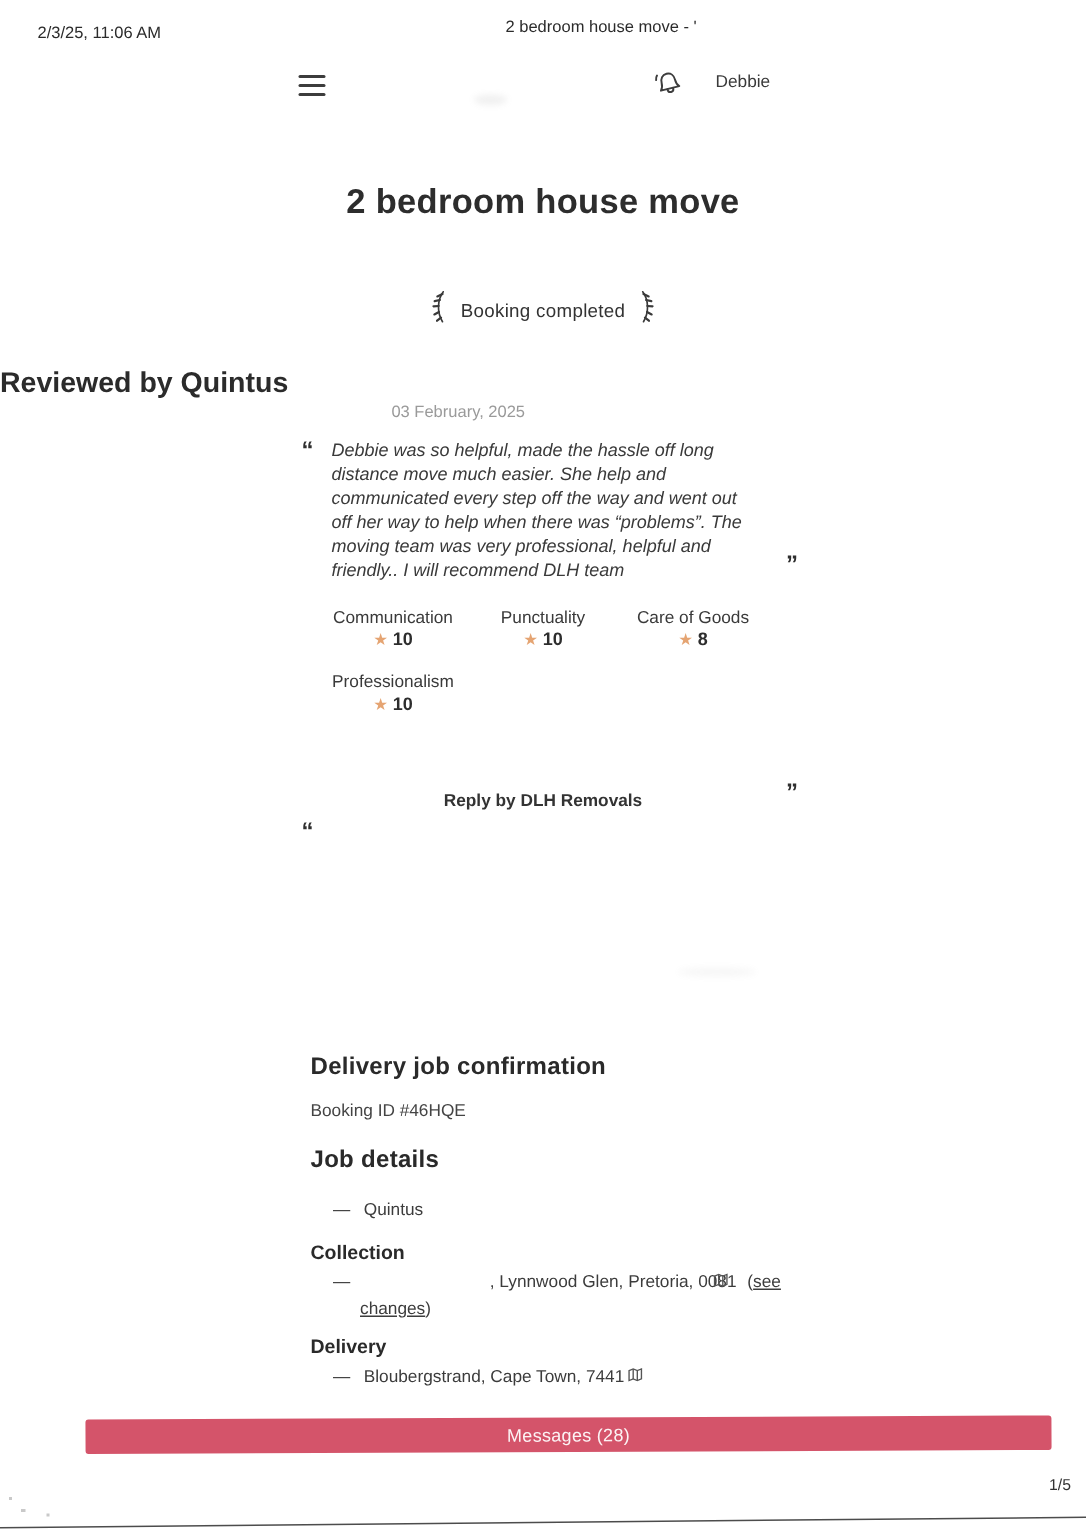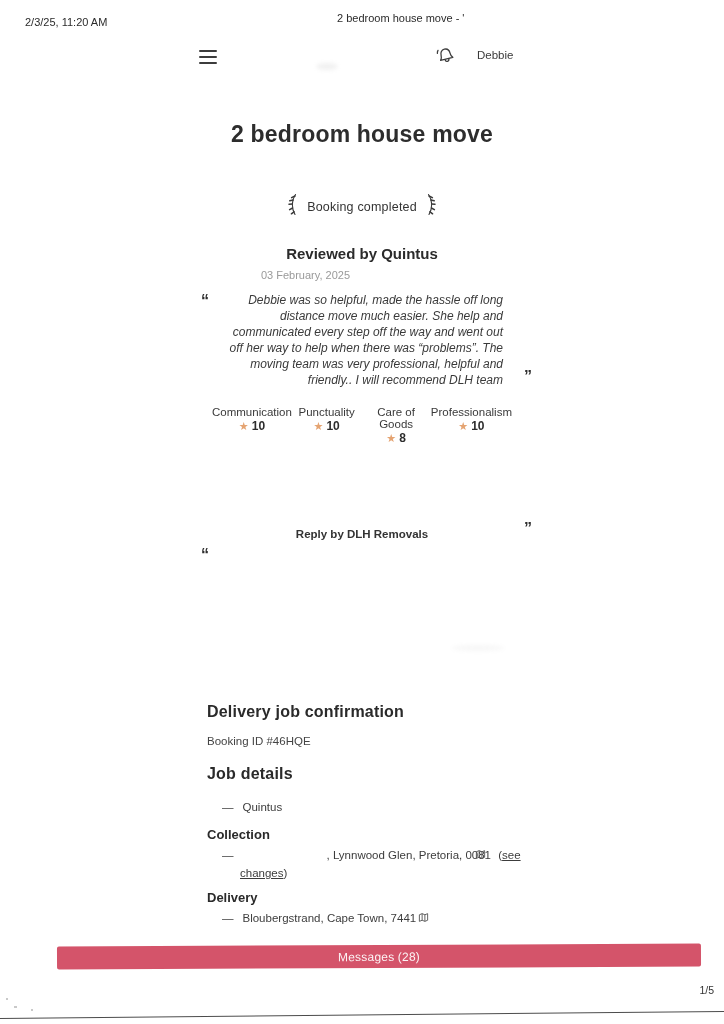--- a/index.html
+++ b/index.html
@@ -15,30 +15,30 @@
   
   .hamburger{left:199px;top:50px;width:18px;height:14px;display:flex;flex-direction:column;justify-content:space-between;cursor:pointer;}
   .hamburger .bar{height:1.8px;background:#3c3c3c;border-radius:1px;}
   .bell{left:436px;top:46px;width:20px;height:20px;cursor:pointer;}
   .username{left:477px;top:49px;font-size:11.5px;color:#3a3a3a;cursor:pointer;}
   .smudge{background:#9a9a9a;border-radius:50%;filter:blur(2px);}
   
   .h1{left:0;top:121px;width:724px;text-align:center;font-size:23px;font-weight:700;color:#2d2d2d;letter-spacing:.2px;}
   .badge-row{left:0;top:192px;width:724px;display:flex;align-items:center;justify-content:center;gap:9px;}
   .badge-text{font-size:12.5px;color:#333;letter-spacing:.2px;}
-  .rev-head{left:0;top:245px;width:724px;text-align:center;font-size:15px;font-weight:700;color:#2b2b2b;}
+  .rev-head{left:0;top:245px;width:724px;font-size:19px;font-weight:700;color:#2b2b2b;}
   .rev-date{left:0;top:269px;width:611px;text-align:center;font-size:11px;color:#9a9a9a;}
   
   .quote-wrap{left:197px;top:292px;width:330px;}
   .quote-wrap2{left:197px;top:546px;width:330px;}
   .q-open{position:absolute;left:4px;top:0;font-size:16px;font-weight:700;color:#2f2f2f;letter-spacing:-1px;}
   .q-close{position:absolute;right:-4px;bottom:2px;font-size:16px;font-weight:700;color:#2f2f2f;letter-spacing:-1px;}
-  .q-text{margin:0 24px;text-align:right;font-size:12px;font-style:italic;color:#3a3a3a;line-height:16px;}
+  .q-text{margin:0 24px;text-align:left;font-size:12px;font-style:italic;color:#3a3a3a;line-height:16px;}
   
-  .ratings{left:212px;top:406px;width:300px;display:grid;grid-template-columns:1fr 1fr 1fr 1fr;row-gap:16px;column-gap:0;}
+  .ratings{left:212px;top:406px;width:300px;display:grid;grid-template-columns:1fr 1fr 1fr;row-gap:16px;column-gap:0;}
   .rating{text-align:center;}
   .rating .lbl{font-size:11.5px;color:#3a3a3a;}
   .rating .val{font-size:12px;font-weight:700;color:#2d2d2d;margin-top:1px;}
   .star{font-size:11px;margin-right:3px;font-weight:400;}
   .reply-head{left:0;top:528px;width:724px;text-align:center;font-size:11.5px;font-weight:700;color:#333;}
   
   .sec-title{left:207px;font-size:16px;font-weight:700;color:#2a2a2a;letter-spacing:.2px;}
   .booking-id{left:207px;top:735px;font-size:11.5px;color:#444;}
   .sub-title{left:207px;font-size:13px;font-weight:700;color:#2a2a2a;}
   .detail-line{left:222px;font-size:11.5px;color:#3c3c3c;line-height:17px;}
@@ -53,21 +53,21 @@
   .msg-banner span{color:rgba(255,255,255,0.93);font-size:12px;letter-spacing:.2px;text-align:center;}
   .page-num{left:668px;top:984px;width:46px;text-align:right;font-size:10.5px;color:#333;}
   .scan-line{left:-6px;top:1018px;width:742px;border-top:1.8px solid #4c4c4c;transform:rotate(-0.55deg);transform-origin:left center;}
   .speck{position:absolute;background:#777;opacity:.4;}
 </style>
 </head>
 <body>
 
 <div class="page">
 
-  <div class="abs print-ts">2/3/25, 11:20 AM</div>
+  <div class="abs print-ts">2/3/25, 11:06 AM</div>
   <div class="abs print-title">2 bedroom house move - '</div>
 
   <div class="abs hamburger">
     <div class="bar"></div>
     <div class="bar"></div>
     <div class="bar"></div>
   </div>
   <div class="abs smudge" style="left:316px;top:63px;width:22px;height:7px;opacity:.14;"></div>
   <div class="abs bell">
     <svg width="20" height="20" viewBox="0 0 20 20" fill="none" stroke="#3d3d3d" stroke-width="1.3" stroke-linecap="round" stroke-linejoin="round" style="transform:rotate(-14deg)">

